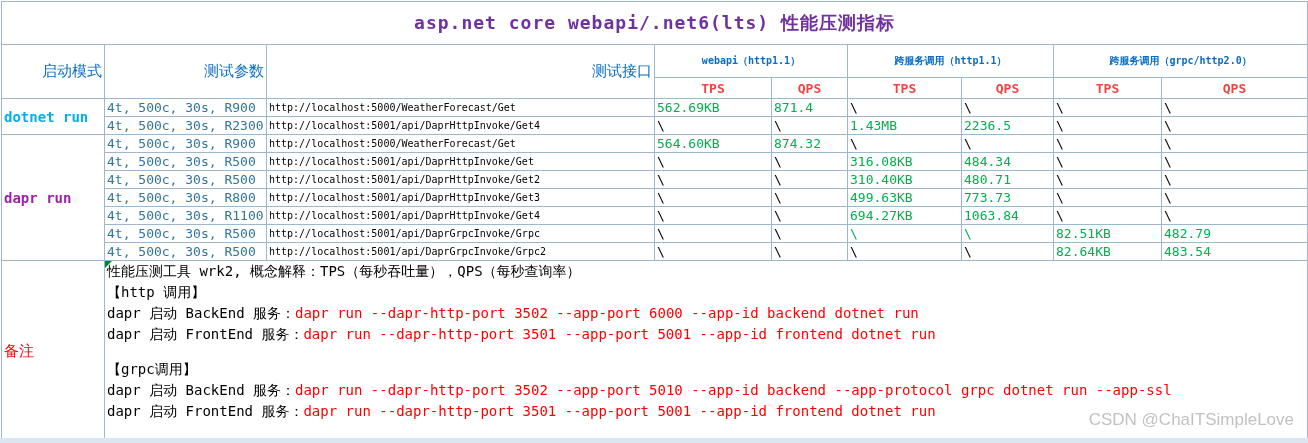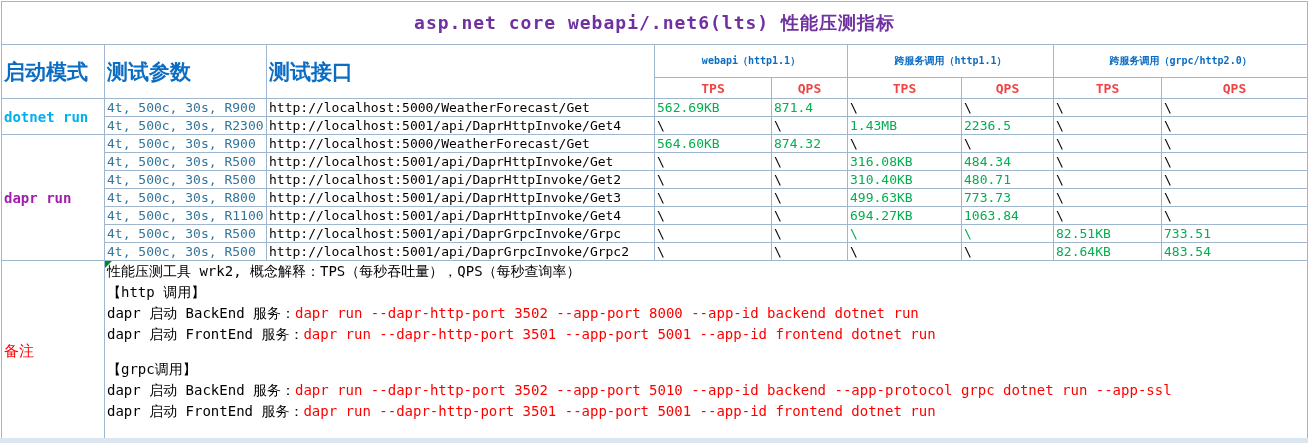--- a/index.html
+++ b/index.html
@@ -3,27 +3,27 @@
 <meta charset="utf-8">
 <style>
   html,body{margin:0;padding:0;background:#fff;}
   .stage{position:relative;width:1308px;height:443px;background:#ffffff;overflow:hidden;
          font-family:"DejaVu Sans Mono","Liberation Mono",monospace;}
   table.sheet{position:absolute;left:1px;top:1px;width:1306px;border-collapse:collapse;table-layout:fixed;}
   table.sheet td{border:1px solid #9eb6ce;overflow:hidden;white-space:nowrap;padding:0 2px;}
   td.title-cell{height:42px;text-align:center;color:#7030a0;font-weight:bold;font-size:18px;letter-spacing:1px;}
   td.ghead{height:32px;text-align:center;color:#0b6cc4;font-weight:bold;font-size:10px;}
   td.subhead{height:20px;text-align:center;color:#ef4444;font-weight:bold;font-size:13px;}
-  td.rowhead{color:#0b6cc4;font-weight:bold;font-size:21px;text-align:left;}
+  td.rowhead{color:#0b6cc4;font-weight:normal;font-size:15px;text-align:right;}
   td.mode{font-weight:bold;font-size:14px;text-align:left;padding-left:6px;vertical-align:middle;margin-top:28px;}
   td.mode-dotnet{color:#00b0f0;}
   td.mode-dapr{color:#a21caf;}
   tr.datarow{height:18px;}
   td.params{color:#31759b;font-size:13px;text-align:left;padding-left:4px;}
-  td.url{color:#000;font-size:13px;text-align:left;padding-left:3px;}
+  td.url{color:#000;font-size:10px;text-align:left;padding-left:3px;}
   td.val{font-size:13px;text-align:left;}
   td.val[data-tone="g"]{color:#00b050;}
   td.val[data-tone="k"]{color:#000;}
   td.remark-label{color:#ff0000;font-weight:normal;font-size:15px;text-align:left;padding-left:8px;vertical-align:middle;}
   td.remark-body{vertical-align:top;position:relative;padding:13px 4px 0 4px;}
   .remark-line{font-size:14px;line-height:21px;color:#000;}
   .remark-line .cmd{color:#ff0000;}
   .remark-spacer{height:14px;}
   .note-triangle{position:absolute;left:0;top:0;width:0;height:0;
       border-top:7px solid #00882c;border-right:7px solid transparent;}
@@ -144,21 +144,21 @@
       <td class="val" data-tone="k">\</td>
     </tr>
     <tr class="datarow">
       <td class="params">4t, 500c, 30s, R500</td>
       <td class="url">http://localhost:5001/api/DaprGrpcInvoke/Grpc</td>
       <td class="val" data-tone="k">\</td>
       <td class="val" data-tone="k">\</td>
       <td class="val" data-tone="g">\</td>
       <td class="val" data-tone="g">\</td>
       <td class="val" data-tone="g">82.51KB</td>
-      <td class="val" data-tone="g">733.51</td>
+      <td class="val" data-tone="g">482.79</td>
     </tr>
     <tr class="datarow">
       <td class="params">4t, 500c, 30s, R500</td>
       <td class="url">http://localhost:5001/api/DaprGrpcInvoke/Grpc2</td>
       <td class="val" data-tone="k">\</td>
       <td class="val" data-tone="k">\</td>
       <td class="val" data-tone="k">\</td>
       <td class="val" data-tone="k">\</td>
       <td class="val" data-tone="g">82.64KB</td>
       <td class="val" data-tone="g">483.54</td>
@@ -168,34 +168,35 @@
       <td class="remark-label">备注</td>
       <td class="remark-body" colspan="8">
         <div class="note-triangle"></div>
         <div class="remark-line">
           <span>性能压测工具 wrk2, 概念解释：TPS（每秒吞吐量），QPS（每秒查询率）</span><span class="cmd"></span>
         </div>
         <div class="remark-line">
           <span>【http 调用】</span><span class="cmd"></span>
         </div>
         <div class="remark-line">
-          <span>dapr 启动 BackEnd 服务：</span><span class="cmd">dapr run --dapr-http-port 3502 --app-port 8000 --app-id backend dotnet run</span>
+          <span>dapr 启动 BackEnd 服务：</span><span class="cmd">dapr run --dapr-http-port 3502 --app-port 6000 --app-id backend dotnet run</span>
         </div>
         <div class="remark-line">
           <span>dapr 启动 FrontEnd 服务：</span><span class="cmd">dapr run --dapr-http-port 3501 --app-port 5001 --app-id frontend dotnet run</span>
         </div>
         <div class="remark-spacer"></div>
         <div class="remark-line">
           <span>【grpc调用】</span><span class="cmd"></span>
         </div>
         <div class="remark-line">
           <span>dapr 启动 BackEnd 服务：</span><span class="cmd">dapr run --dapr-http-port 3502 --app-port 5010 --app-id backend --app-protocol grpc dotnet run --app-ssl</span>
         </div>
         <div class="remark-line">
           <span>dapr 启动 FrontEnd 服务：</span><span class="cmd">dapr run --dapr-http-port 3501 --app-port 5001 --app-id frontend dotnet run</span>
         </div>
       </td>
     </tr>
   </tbody>
     </table>
 
+  <div class="watermark">CSDN @ChaITSimpleLove</div>
   <div class="bottom-strip"></div>
 </div>
 
 </body></html>

